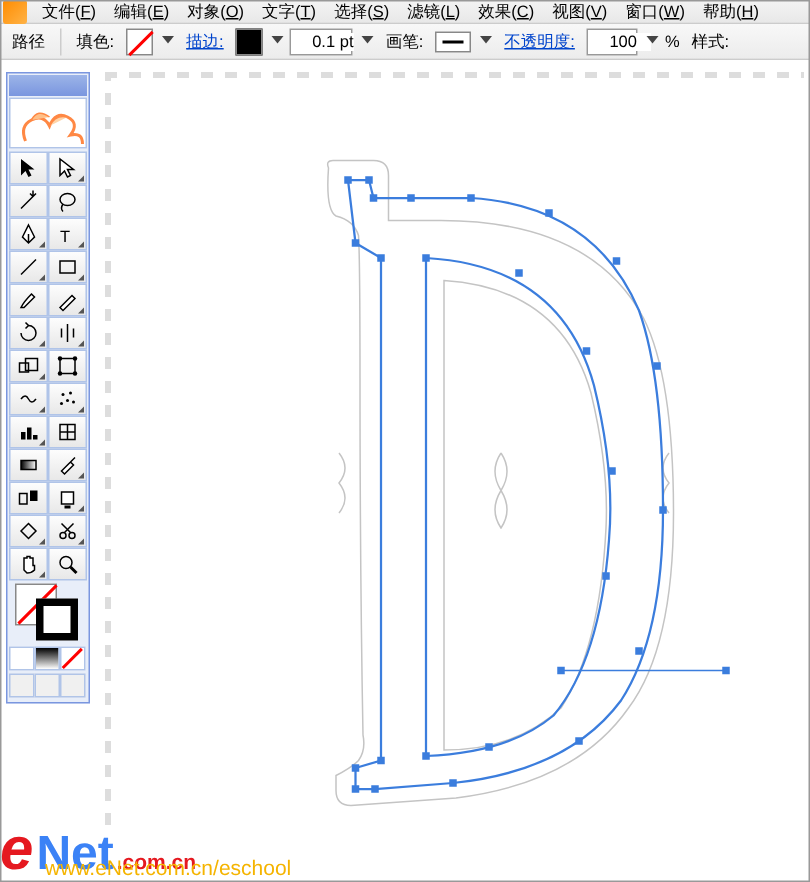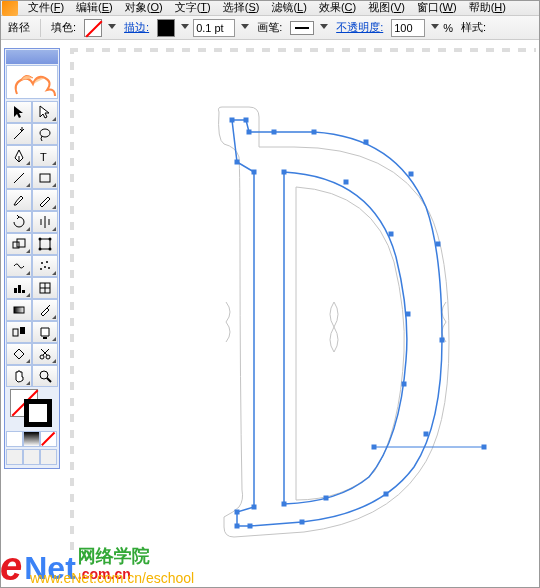--- a/index.html
+++ b/index.html
@@ -8,21 +8,21 @@
 .menubar .logo{width:16px;height:16px;background:linear-gradient(135deg,#ff8c00,#ffb347);border-radius:2px;margin-right:4px}
 .menubar .mi{padding:2px 6px;cursor:default;white-space:nowrap}
 .menubar .mi u{text-decoration:underline}
 .optbar{height:24px;background:linear-gradient(#f8f8f8,#ececec);border-bottom:1px solid #ccc;display:flex;align-items:center;padding:0 4px;gap:4px}
 .optbar .lbl{padding:0 4px}
 .optbar .sep{width:1px;height:18px;background:#ccc;margin:0 2px}
 .swatch{width:18px;height:18px;border:1px solid #888;position:relative;background:#fff}
 .swatch .slash{position:absolute;width:22px;height:2px;background:red;top:8px;left:-2px;transform:rotate(-45deg)}
 .swatch.black{background:#000}
 .dd{width:8px;height:8px;border-left:4px solid transparent;border-right:4px solid transparent;border-top:5px solid #444;margin-left:2px}
-.numbox{width:42px;height:18px;border:1px solid #999;background:#fff;display:flex;align-items:center;padding:0 2px}
+.numbox{width:42px;height:18px;border:1px solid #999;background:#fff;display:flex;align-items:center;padding:0 14px}
 .numbox input{border:none;width:28px;outline:none;font-size:11px}
 .link{color:#0044cc;text-decoration:underline;cursor:default}
 .brush{width:24px;height:14px;border:1px solid #888;background:#fff;position:relative}
 .brush::after{content:"";position:absolute;width:14px;height:2px;background:#000;top:5px;left:4px}
 
 .toolbox{position:absolute;left:4px;top:48px;width:56px;border:1px solid #7a96df;background:#e8eef9;padding:1px}
 .tbh{height:14px;background:linear-gradient(#9cb4e8,#7a96df);margin-bottom:1px}
 .flower{height:34px;background:#fff;border:1px solid #b0c4e8;margin-bottom:2px;position:relative;overflow:hidden}
 .flower svg{position:absolute;top:0;left:0}
 .trow{display:flex}
@@ -379,19 +379,18 @@
         <rect x="208" y="450" width="4" height="4"></rect>
       </g>
     </svg>
   </div>
 </div>
 
 <div class="wm">
   <span class="e">e</span>
   <span class="net">Net</span>
   <span>
-    <div class="cn">网络学院</div>
     <span class="com">.com</span><span class="com">.cn</span>
   </span>
   <div class="sub">www.eNet.com.cn/eschool</div>
 </div>
 
 <div class="border-out"></div>
 
 </body></html>

